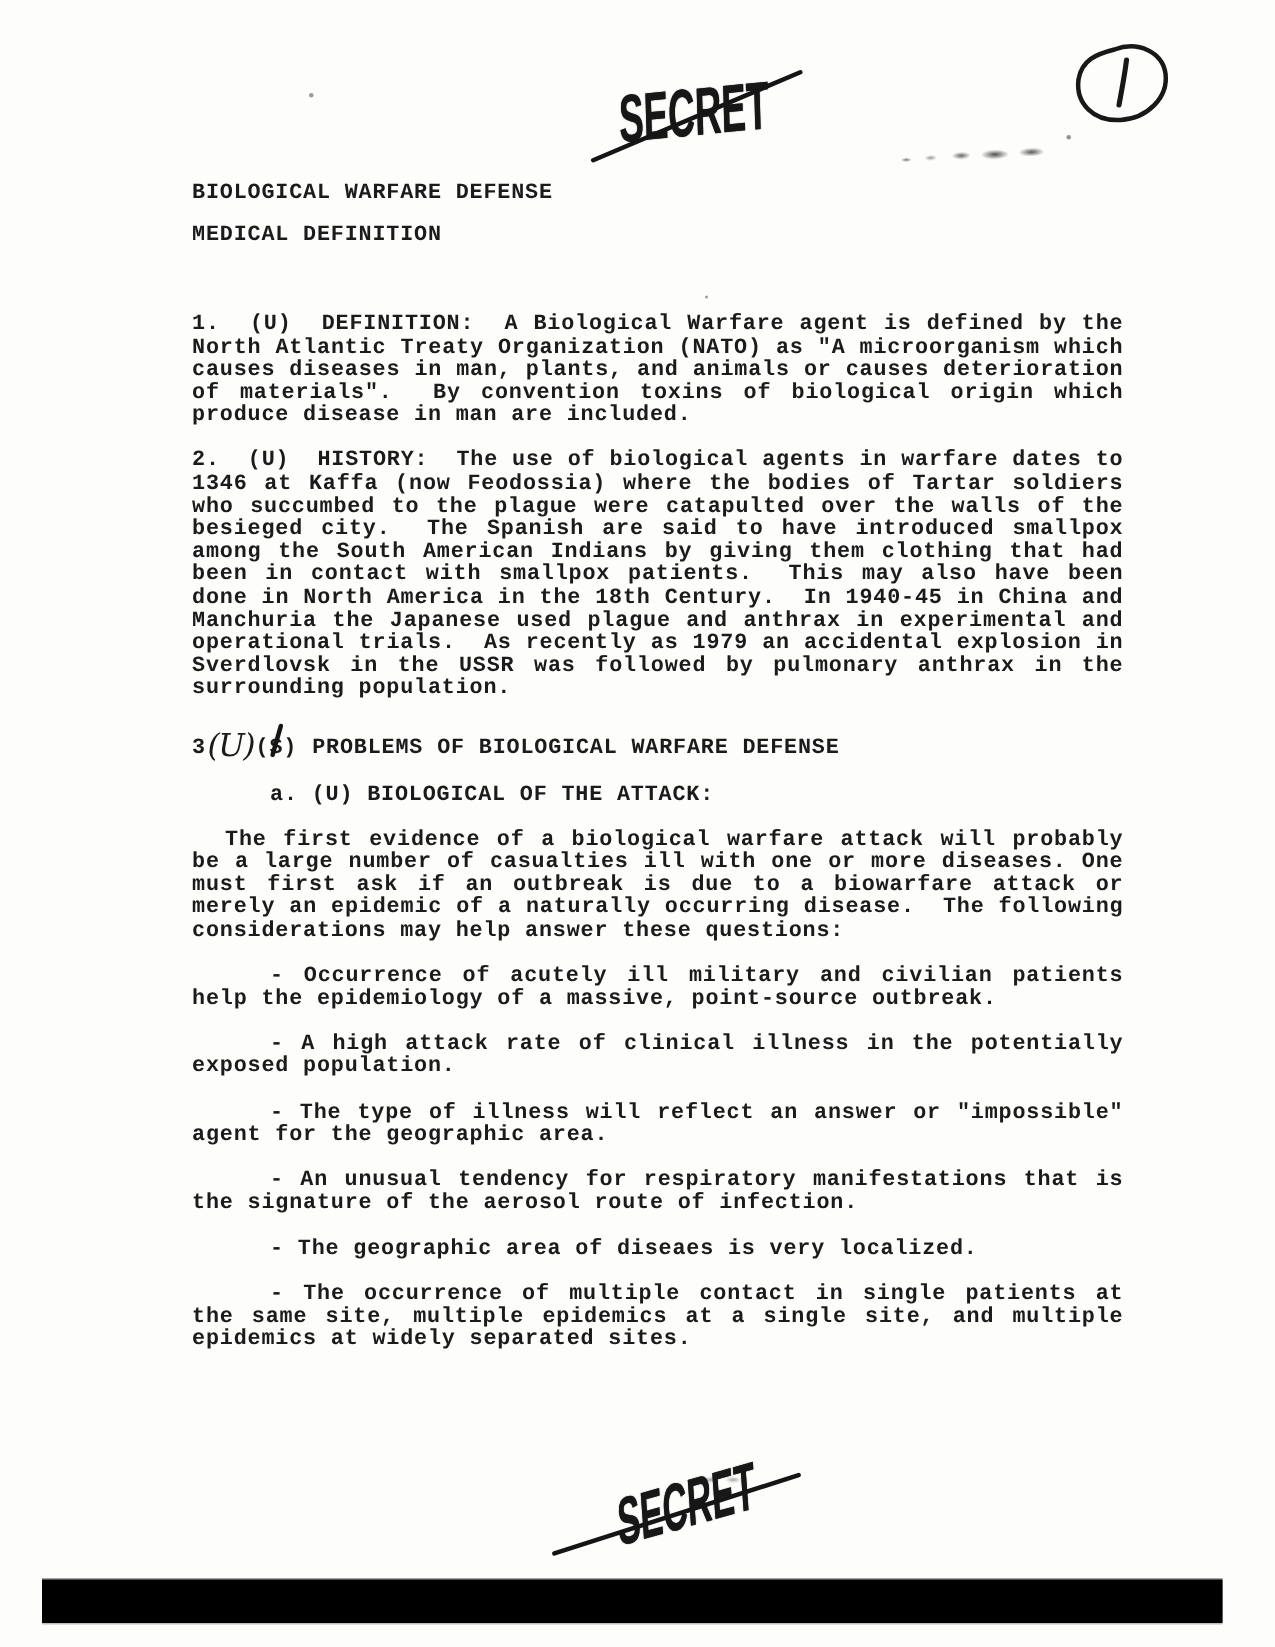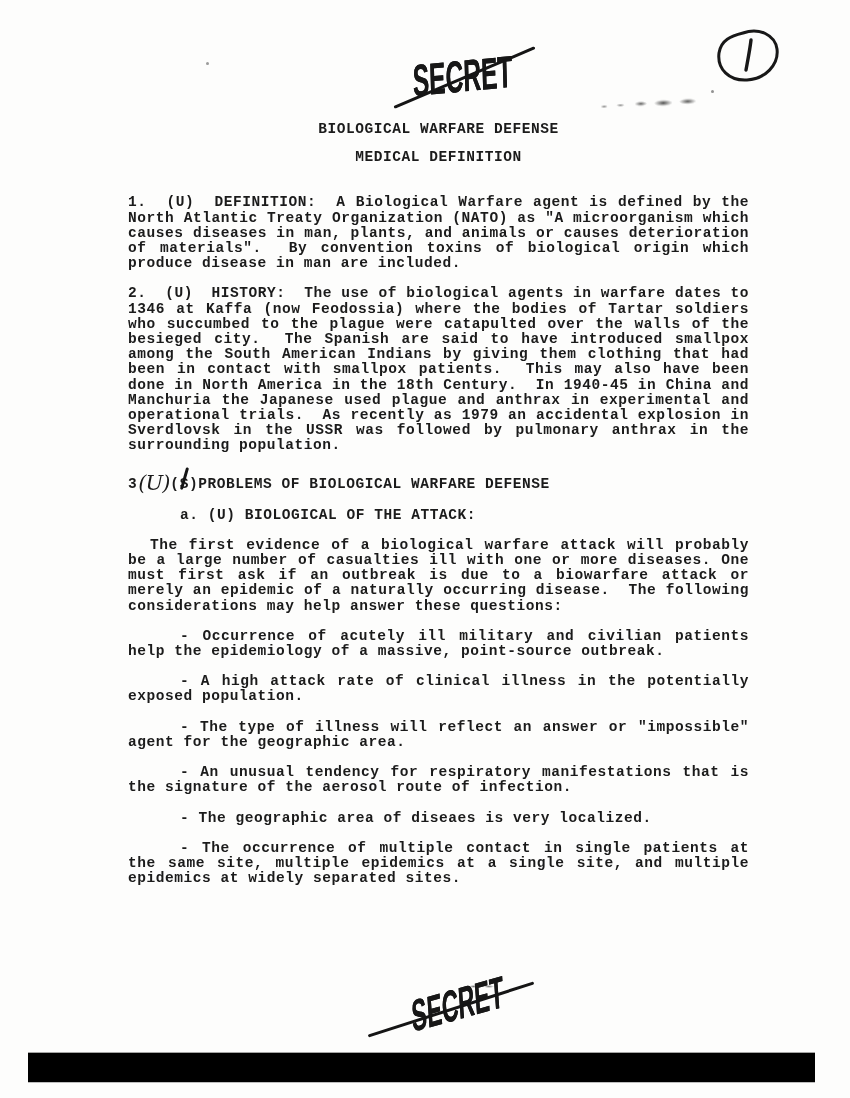--- a/index.html
+++ b/index.html
@@ -6,36 +6,36 @@
   .page {
     position:relative; width:850px; height:1098px;
     background:#fdfdfc; overflow:hidden;
     font-family:"Liberation Mono","DejaVu Sans Mono",monospace;
     font-weight:700; color:#1b1b1b;
   }
   .content {
     position:absolute; left:128px; top:122px; width:621px;
     font-size:14.5px; line-height:15.2px; letter-spacing:0.55px;
   }
-  .doc-title, .doc-subtitle { text-align:center; white-space:pre; }
+  .doc-title, .doc-subtitle { white-space:pre; }
   .doc-subtitle { margin-top:13px; }
   .para { text-align:justify; white-space:pre-wrap; margin:0 0 15px 0; }
-  .para-first { margin-top:30px; }
+  .para-first { margin-top:44px; }
   .indent1 { text-indent:52px; }
   .sec3 { margin:0 0 12px 0; line-height:24px; white-space:nowrap; }
   .hand {
     font-family:"DejaVu Serif",serif; font-style:italic; font-weight:400;
     font-size:21px; letter-spacing:-1px; position:relative; top:2px; padding:0 1px;
   }
   .struck-wrap { position:relative; display:inline-block; }
   .slash {
     position:absolute; left:3px; top:-5px; width:2.5px; height:23px;
     background:#151515; transform:rotate(16deg); border-radius:2px;
   }
-  .sec3-title { }
+  .sec3-title { margin-left:10px; }
   .stamp {
     position:absolute; font-family:"Liberation Sans",sans-serif; font-weight:700;
     color:#171717; font-size:30px; letter-spacing:0px; transform-origin:left top;
     text-shadow:0 0 0.6px #171717;
   }
   #stamp-top { left:412px; top:56px; transform:scale(0.82,1.5) rotate(-3deg); }
   #stamp-bottom { left:410px; top:992px; transform:scale(0.76,1.5) rotate(-8deg); }
   .strike {
     position:absolute; background:#151515; height:3px; border-radius:2px;
   }

